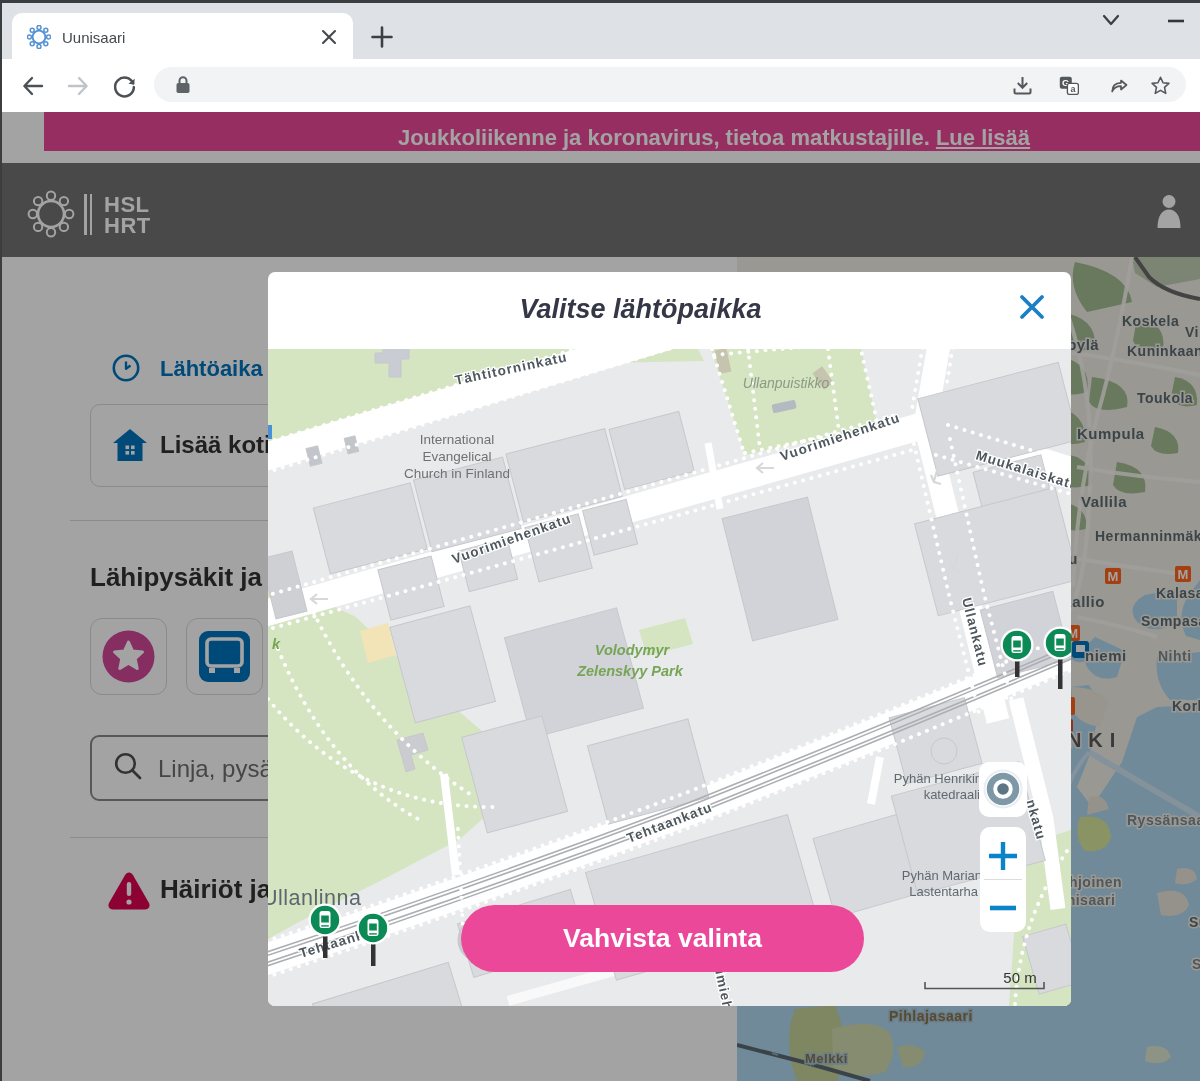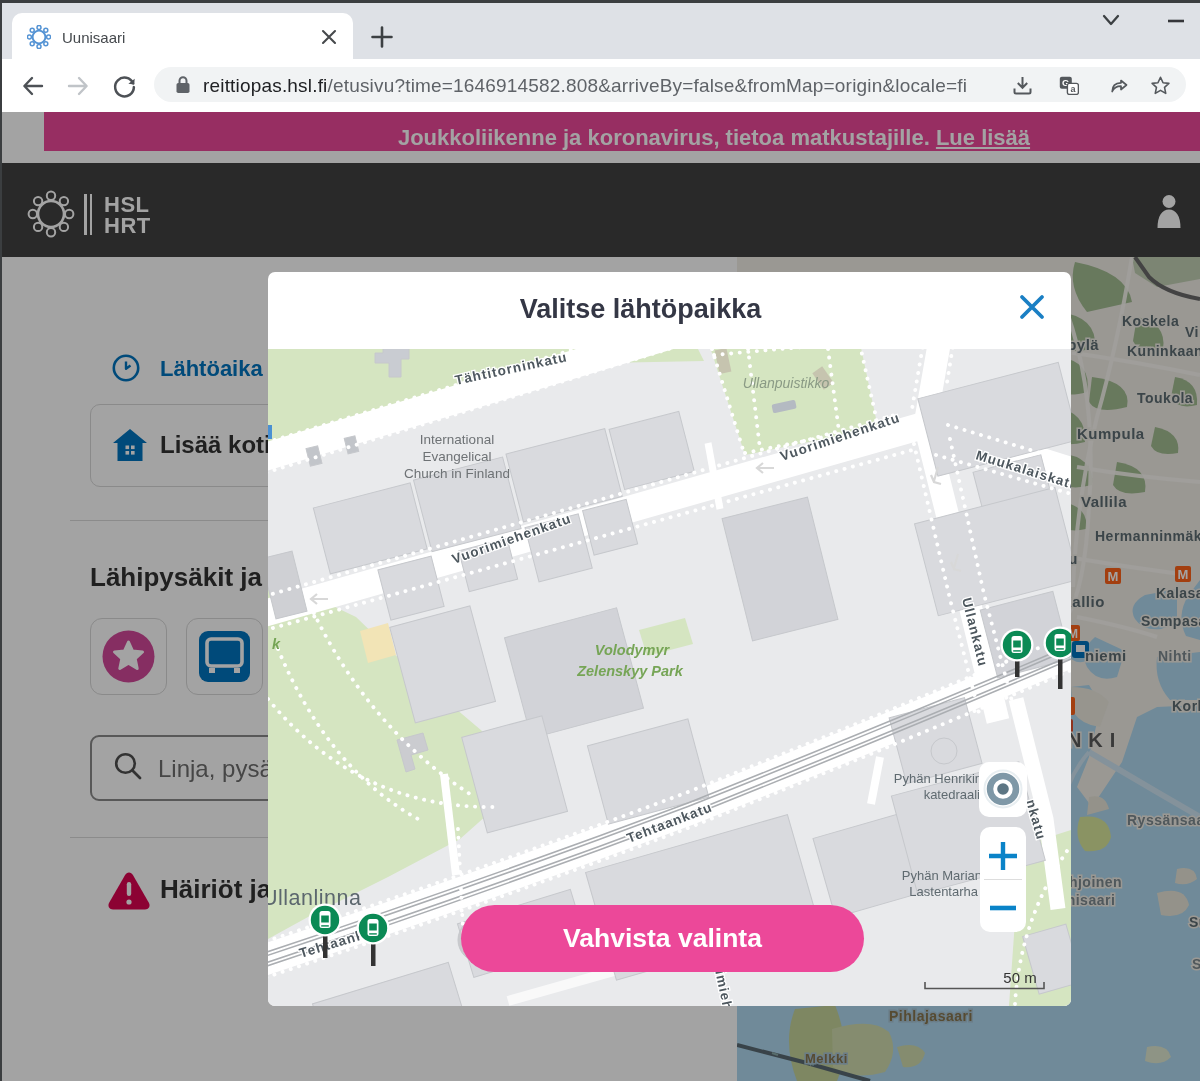--- a/index.html
+++ b/index.html
@@ -15,29 +15,29 @@
   #tabtitle { position:absolute; left:62px; top:29px; font-size:15px; color:#45494d; }
   #toolbar { position:absolute; left:0; top:59px; width:1200px; height:53px; background:#fff; }
   #omnibox { position:absolute; left:154px; top:67px; width:1032px; height:35px; background:#f1f3f4; border-radius:18px; }
   #url { position:absolute; left:203px; top:75px; font-size:19px; letter-spacing:0.18px; color:#202124; white-space:nowrap; width:790px; overflow:hidden; }
   #url .path { color:#5f6368; }
 
   
   #page { position:absolute; left:0; top:112px; width:1200px; height:969px; overflow:hidden; }
   #banner { position:absolute; left:0; top:0; width:1200px; height:39px; background:#ec4899;margin-left:44px; }
   #banner .txt { position:absolute; top:13px; left:0; width:1340px; text-align:center; color:#fff; font-size:22px; font-weight:bold; }
-  #header { position:absolute; left:0; top:51px; width:1200px; height:94px; background:#404040; }
+  #header { position:absolute; left:0; top:51px; width:1200px; height:94px; background:#737373; }
   #content { position:absolute; left:0; top:145px; width:1200px; height:824px; background:#fff; }
   #sidebar { position:absolute; left:0; top:0; width:737px; height:824px; background:#fff; }
   #bgmap { position:absolute; left:737px; top:0; width:463px; height:824px; }
   #overlay { position:absolute; left:0; top:0; width:1200px; height:969px; background:rgba(0,0,0,0.36); }
 
   
   #modal { position:absolute; left:268px; top:160px; width:803px; height:734px; background:#fff; border-radius:7px; overflow:hidden; }
-  #modaltitle { position:absolute; left:0; top:22px; width:745px; text-align:center; font-size:27px; font-weight:bold; color:#343745; }
+  #modaltitle { position:absolute; left:0; top:22px; width:745px; text-align:center; font-size:27px; font-weight:bold; color:#343745;font-style:italic; }
   #modalmap { position:absolute; left:0; top:77px; width:803px; height:657px; }
 
   .vahvista { position:absolute; left:193px; top:633px; width:403px; height:67px; background:#ec4899; border-radius:34px; color:#fff; font-size:26.5px; font-weight:bold; text-align:center; line-height:66px; z-index:6;}
   .mapbtn { position:absolute; background:#fff; border-radius:10px; z-index:6; }
 </style>
 </head>
 <body>
 
 <div id="chrome">
   <div id="topframe"></div>
@@ -88,21 +88,20 @@
   <svg class="abs" style="left:112px;top:74px" width="25" height="25" viewBox="0 0 24 24">
     <path d="M20.3 9 A9 9 0 1 0 21 12.6" stroke="#4d5156" stroke-width="2.4" fill="none" stroke-linecap="round"></path>
     <path d="M21.8 4.5 L21.3 10.1 L15.7 9.4 Z" fill="#4d5156"></path>
   </svg>
   <div id="omnibox"></div>
 
   <svg class="abs" style="left:175px;top:76px" width="16" height="18" viewBox="0 0 16 18">
     <rect x="1.5" y="7" width="13" height="10" rx="1.8" fill="#5f6368"></rect>
     <path d="M4.5 7 V4.8 A3.5 3.5 0 0 1 11.5 4.8 V7" stroke="#5f6368" stroke-width="2" fill="none"></path>
   </svg>
-  <div id="url"><span class="dom">reittiopas.hsl.fi</span><span class="path">/etusivu?time=1646914582.808&amp;arriveBy=false&amp;fromMap=origin&amp;locale=fi</span></div>
 
   <svg class="abs" style="left:1012px;top:75px" width="21" height="21" viewBox="0 0 21 21">
     <path d="M10.5 2 V12 M5.8 8 L10.5 12.8 L15.2 8" stroke="#54585c" stroke-width="2" fill="none"></path>
     <path d="M2.5 13.5 V17 A1.5 1.5 0 0 0 4 18.5 H17 A1.5 1.5 0 0 0 18.5 17 V13.5" stroke="#54585c" stroke-width="2" fill="none"></path>
   </svg>
 
   <svg class="abs" style="left:1059px;top:76px" width="20" height="19" viewBox="0 0 20 19">
     <rect x="0.8" y="0.8" width="12" height="12" rx="2" fill="#54585c"></rect>
     <text x="6.8" y="10.4" font-size="9.5" fill="#fff" text-anchor="middle" font-weight="bold">G</text>
     <rect x="8.4" y="7.4" width="11" height="11" rx="2" fill="#fff" stroke="#54585c" stroke-width="1.4"></rect>

